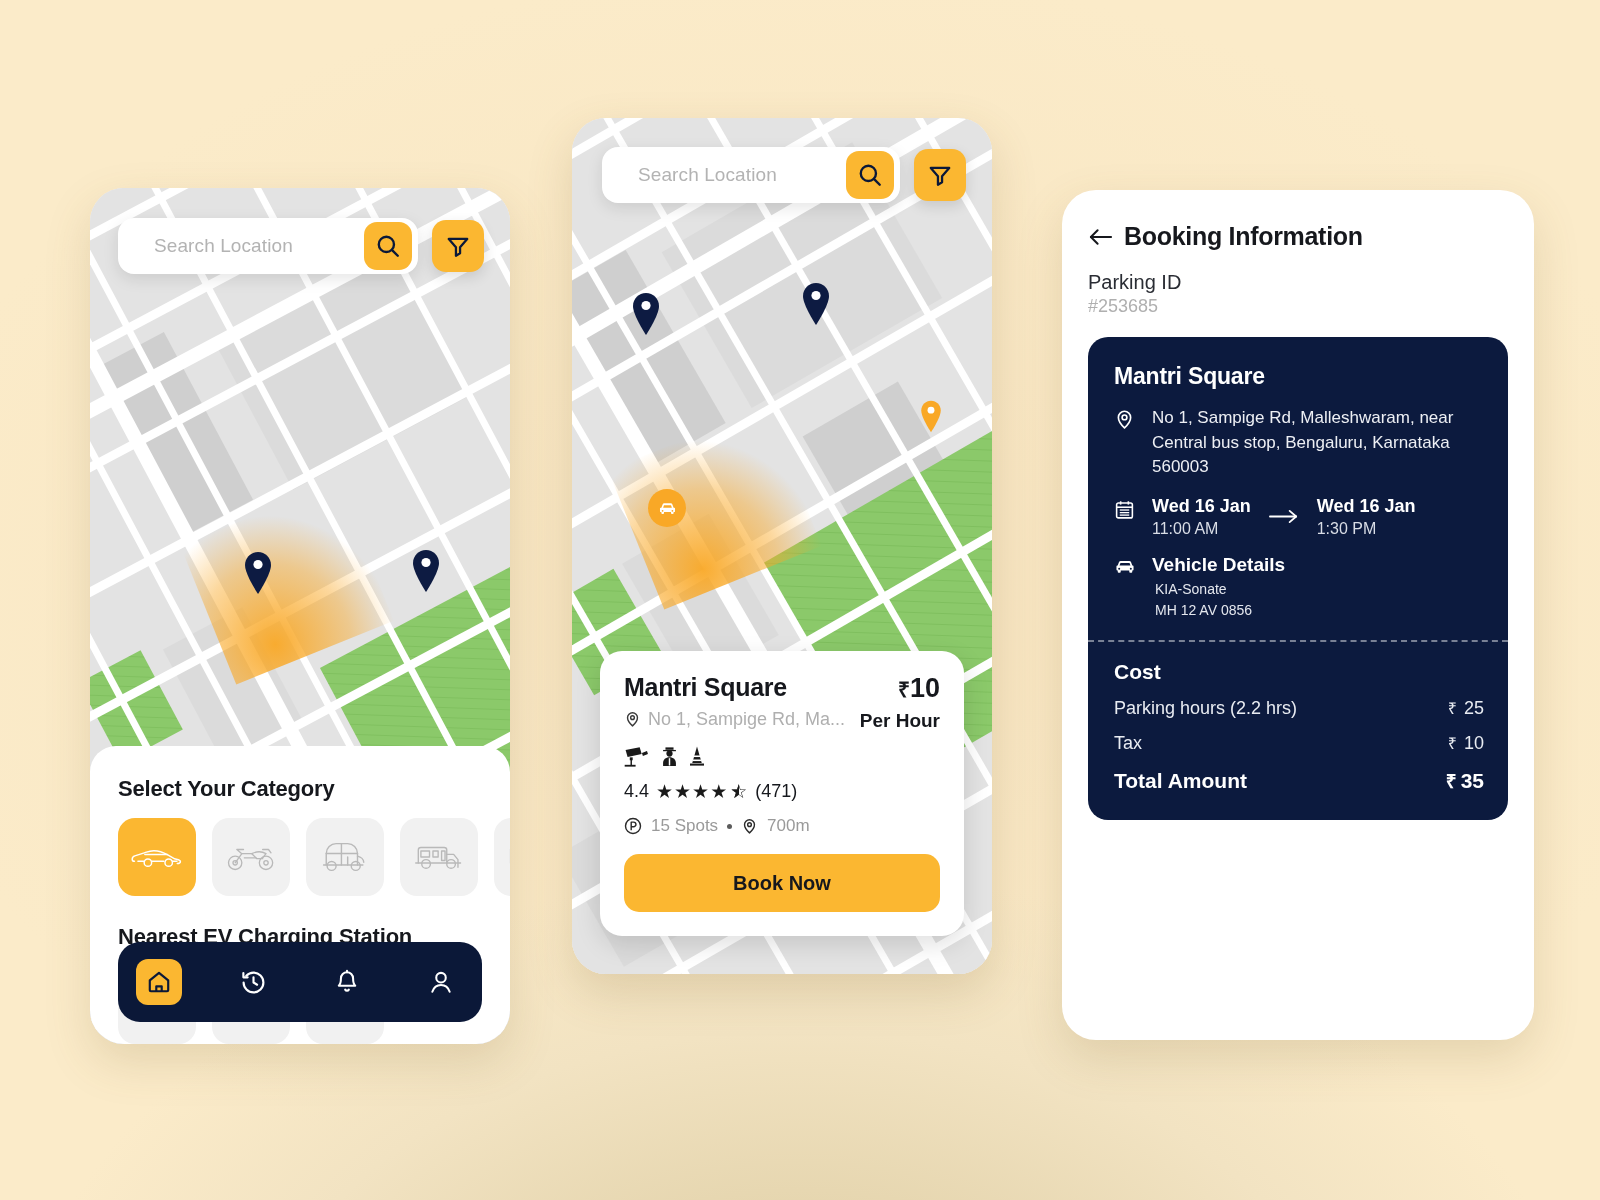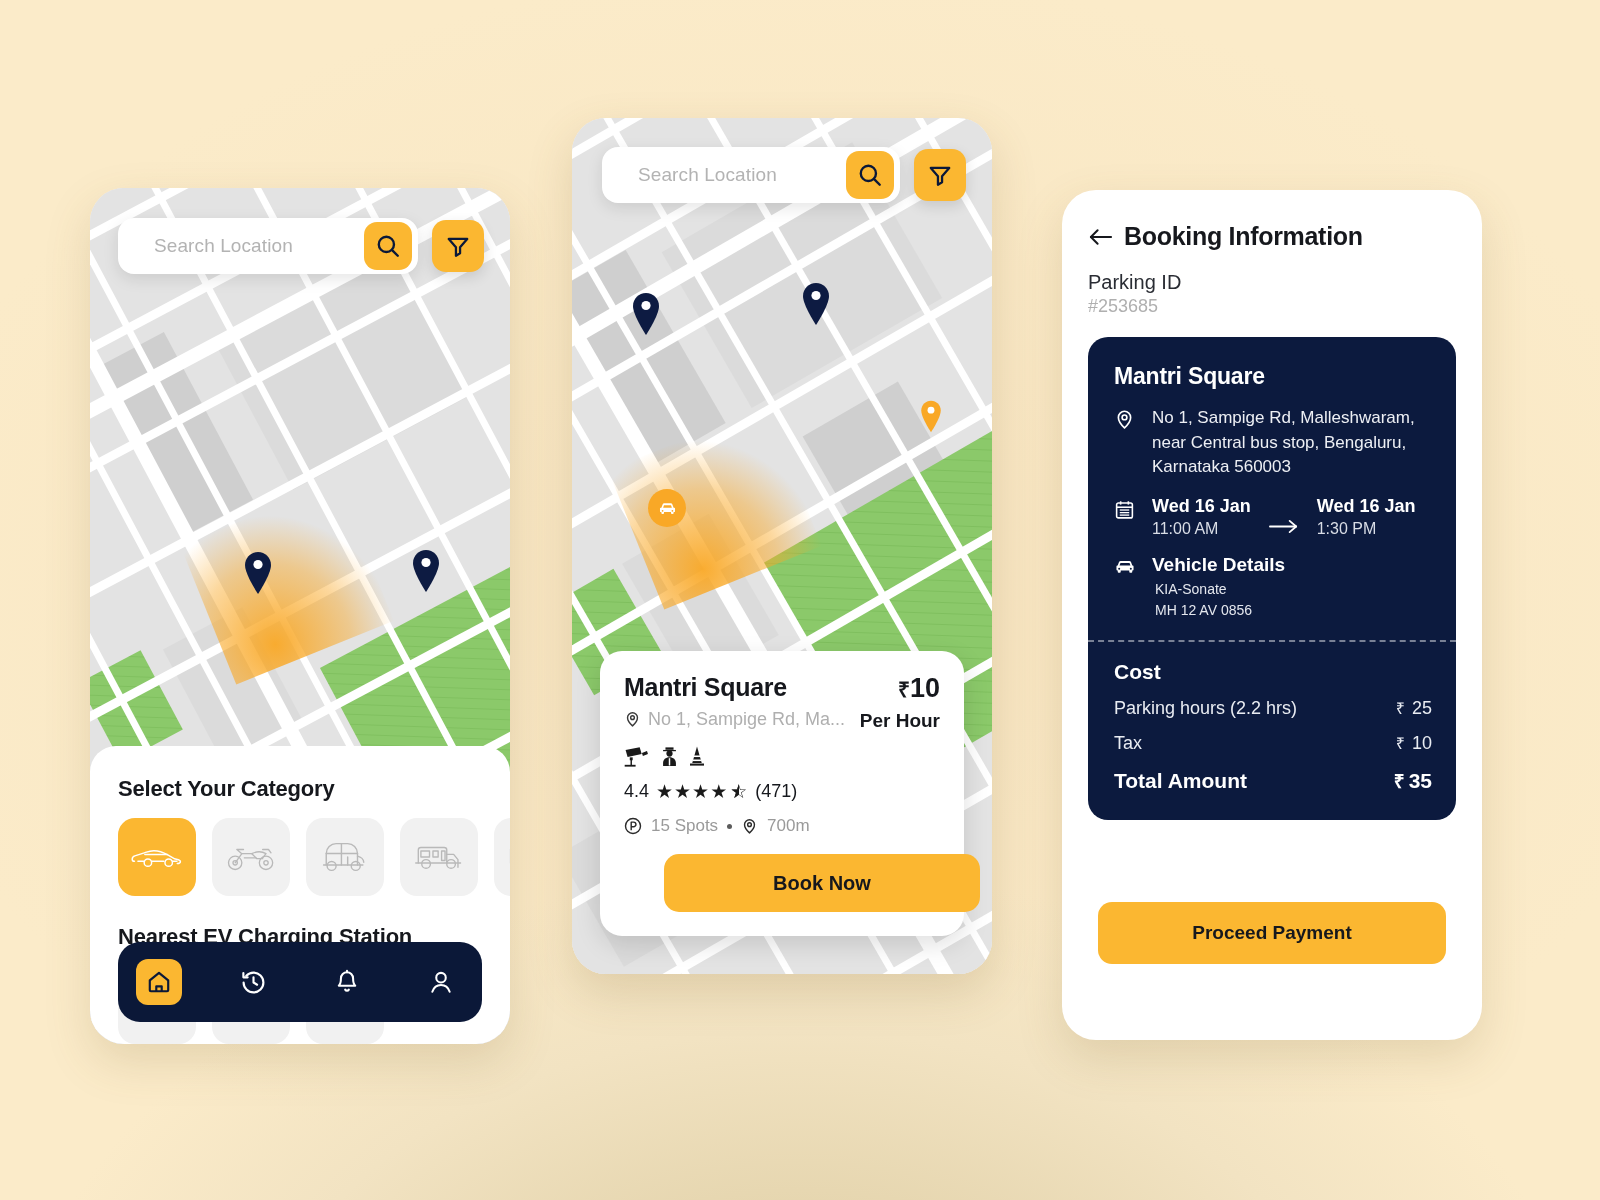--- a/index.html
+++ b/index.html
@@ -26,21 +26,21 @@
     left: 90px; top: 188px; width: 420px; height: 856px;
     border-radius: 34px;
     box-shadow: 0 18px 46px rgba(120,95,40,.17);
   }
   #phone2 {
     left: 572px; top: 118px; width: 420px; height: 856px;
     border-radius: 34px;
     box-shadow: 0 18px 46px rgba(120,95,40,.19);
   }
   #phone3 {
-    left: 1062px; top: 190px; width: 420px; height: 850px;
+    left: 1062px; top: 190px; width: 472px; height: 850px;
     border-radius: 34px;
     box-shadow: 0 18px 46px rgba(120,95,40,.17);
   }
 
   
   .map { position: absolute; inset: 0; background: #E3E3E3; overflow: hidden; }
   .map svg { position: absolute; left: -40px; top: -40px; width: 520px; height: 960px; }
 
   
   .searchrow { position: absolute; display: flex; align-items: center; gap: 14px; z-index: 6; }
@@ -113,38 +113,37 @@
   .pc-meta {
     display: flex; align-items: center; gap: 9px; margin-top: 13px;
     color: #9A9A9A; font-size: 17px;
   }
   .dot { width: 5px; height: 5px; border-radius: 50%; background: #5C5C5C; }
   .booknow {
     display: block; width: 100%; margin-top: 18px; height: 58px;
     background: #FBB731; border: none; border-radius: 15px;
     font-family: inherit; font-size: 20px; font-weight: 600; color: #16181D;
     cursor: pointer;
-    margin-left: 40px;
   }
 
   
   .binfo { position: absolute; inset: 0; padding: 32px 26px 0; }
   .binfo-head { display: flex; align-items: center; gap: 11px; }
   .binfo-head h2 { font-size: 25px; font-weight: 700; color: #16181D; letter-spacing: -.3px; }
   .pid-label { margin-top: 20px; font-size: 20px; color: #2A2D34; }
   .pid-value { margin-top: 2px; font-size: 18px; color: #AFAFAF; }
   .navycard {
     margin-top: 20px; background: #0C1A3E; border-radius: 20px;
     padding: 26px 24px 26px 26px; color: #fff;
   }
   .navycard h3 { font-size: 23px; font-weight: 700; letter-spacing: -.2px; }
   .nrow { display: flex; gap: 16px; margin-top: 16px; }
   .nrow .ico { flex: none; width: 22px; padding-top: 3px; }
   .addr { font-size: 17px; line-height: 1.45; color: #EDEFF4; }
-  .daterow { display: flex; align-items: flex-end; gap: 18px; }
+  .daterow { display: flex; align-items: center; gap: 18px; }
   .dblk .d { font-size: 18px; font-weight: 700; color: #fff; }
   .dblk .t { font-size: 16px; color: #D9DDE6; margin-top: 3px; }
   .arrow { padding-top: 4px; }
   .vd-title { font-size: 19px; font-weight: 700; }
   .vd-line { font-size: 14px; color: #E4E7EE; margin-top: 5px; padding-left: 3px; }
   .divider {
     margin: 22px -24px 18px -26px;
     border-top: 2px dashed rgba(255,255,255,.45);
   }
   .cost-title { font-size: 21px; font-weight: 700; }
@@ -638,14 +637,13 @@
         <span>Tax</span>
         <span class="amt"><span class="r">₹</span><span>10</span></span>
       </div>
       <div class="cost-row total">
         <span>Total Amount</span>
         <span class="amt"><span class="r">₹</span><span>35</span></span>
       </div>
     </div>
   </div>
 
-  <button class="proceed">Proceed Payment</button>
 </div>
 
 </body></html>

